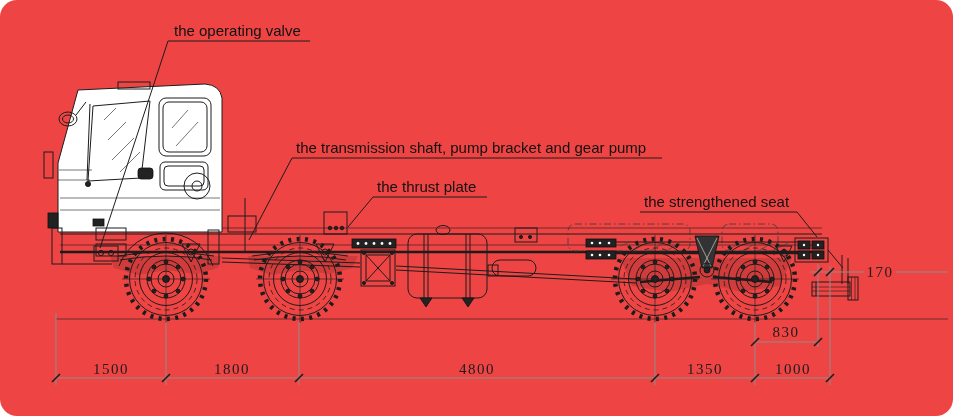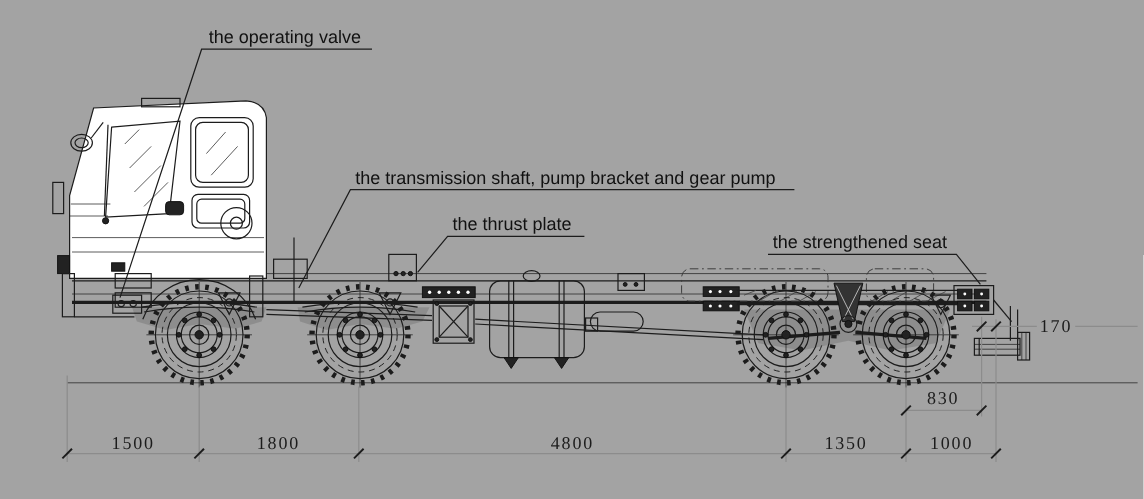--- a/index.html
+++ b/index.html
@@ -1,17 +1,17 @@
 <!DOCTYPE html>
 <html><head>
 <meta charset="utf-8">
 <style>
   html,body{margin:0;padding:0;background:#ffffff;}
-  .stage{position:relative;width:953px;height:416px;background:#a3a3a3;overflow:hidden;
-         font-family:"Liberation Sans",sans-serif;}
+  .stage{position:relative;width:953px;height:416px;background:#ef4444;overflow:hidden;
+         font-family:"Liberation Sans",sans-serif;border-radius:17px;}
   svg{display:block}
   .ln{stroke:#1c1c1c;stroke-width:1;fill:none}
   .lnthick{stroke:#1c1c1c;stroke-width:2.6;fill:none}
   .lnthin{stroke:#1c1c1c;stroke-width:.6;fill:none}
   .dark{fill:#222;stroke:#111;stroke-width:.8}
   .white{fill:#ffffff}
   .dim{stroke:#8c8c8c;stroke-width:1;fill:none}
   .tick{stroke:#1c1c1c;stroke-width:1.6}
   .dimtxt{font-family:"Liberation Serif",serif;font-size:15px;letter-spacing:1.5px;
           fill:#1c1c1c;text-anchor:middle}

